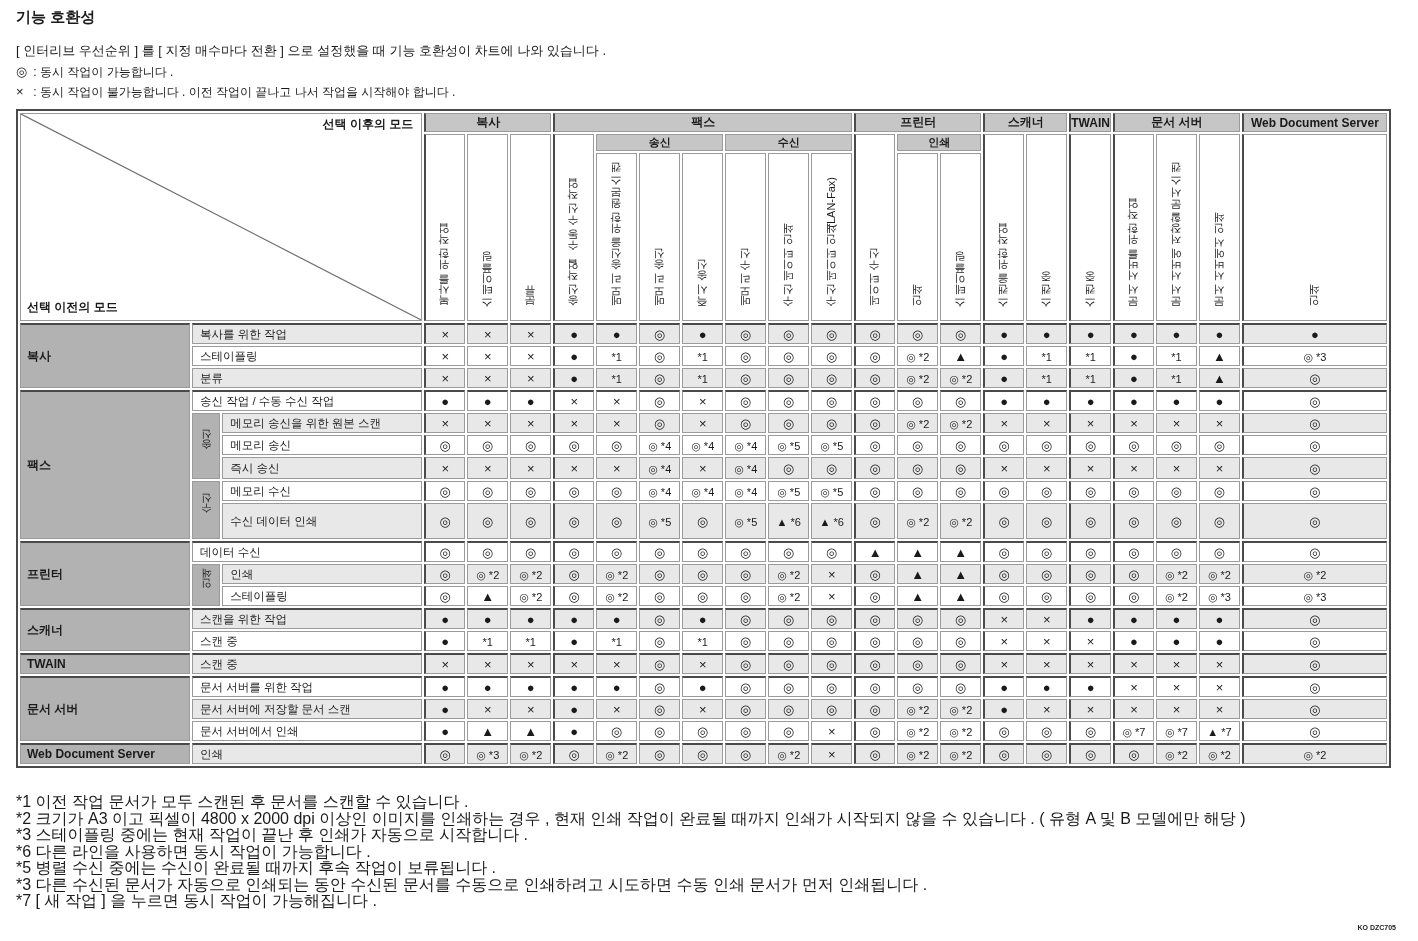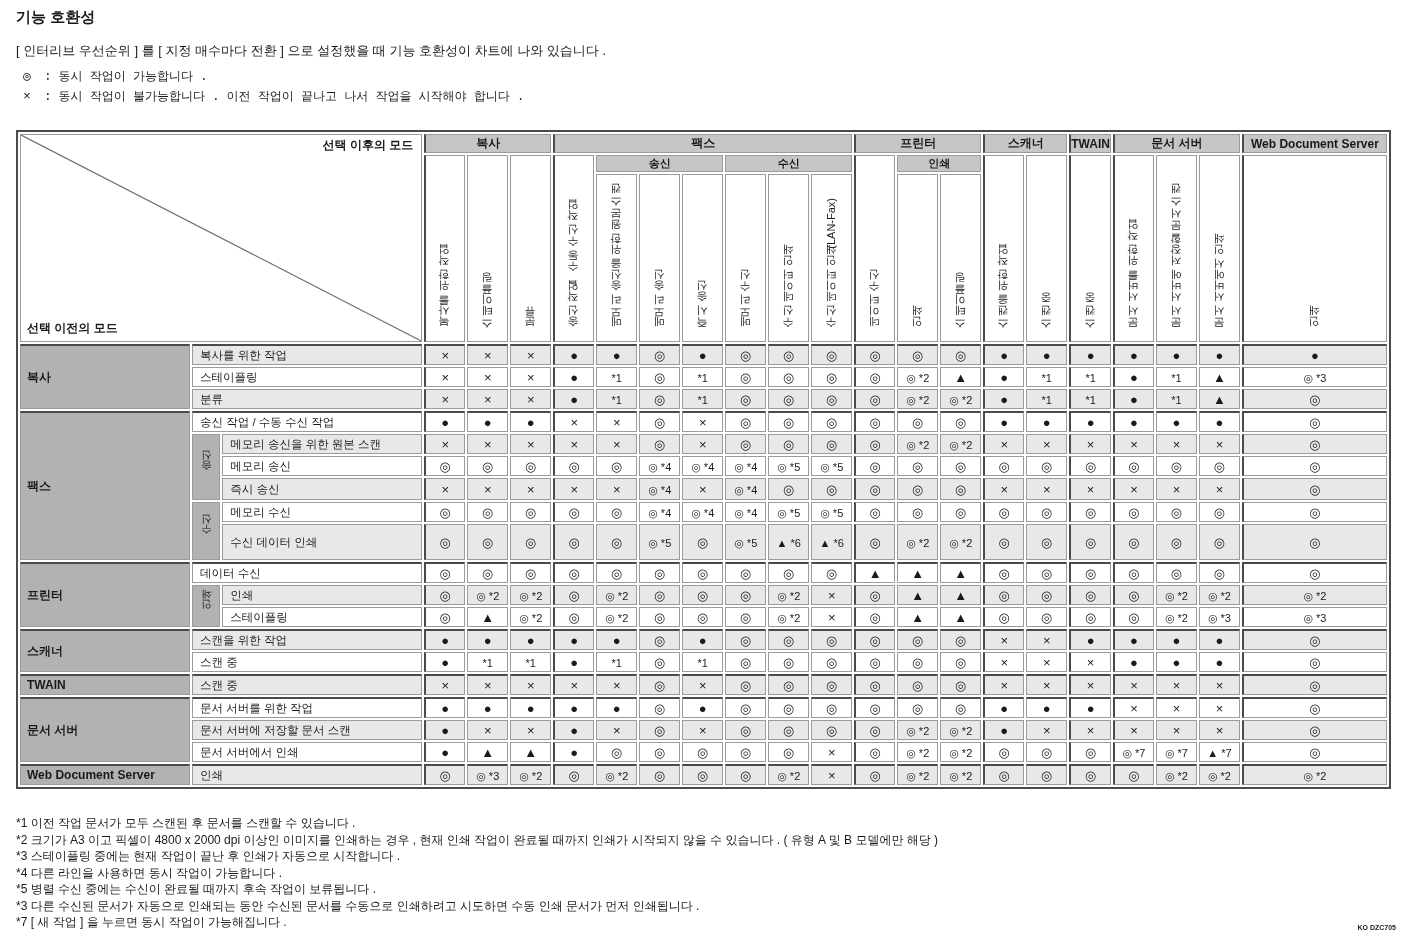--- a/index.html
+++ b/index.html
@@ -3,25 +3,25 @@
 <meta charset="utf-8">
 <style>
   html,body{margin:0;padding:0;background:#fff;}
   body{
     width:1418px;height:941px;position:relative;overflow:hidden;
     font-family:"Liberation Sans",sans-serif;color:#1a1a1a;
   }
   .page{padding:8px 16px 0 16px;}
   .title{font-size:15px;font-weight:bold;margin:0 0 14px 0;}
   .intro{font-size:13px;margin:0 0 2px 0;line-height:19px;}
-  .legend{list-style:none;margin:7px;padding:0;font-family:Liberation Mono, monospace;}
+  .legend{list-style:none;margin:0;padding:0;}
   .legend li{font-size:12px;line-height:19px;white-space:nowrap;}
   .legend .lsym{display:inline-block;min-width:14px;font-size:13px;}
 
-  .tablewrap{margin-top:16px;border:2px solid #4a4a4a;display:inline-block;background:#fff;}
+  .tablewrap{margin-top:7px;border:2px solid #4a4a4a;display:inline-block;background:#fff;}
   table{border-collapse:separate;border-spacing:2px;table-layout:fixed;background:#fff;}
   td{border:1px solid #9b9b9b;box-sizing:border-box;padding:0;overflow:hidden;}
 
   
   td.corner{background:#fff;position:relative;border-color:#9b9b9b;}
   .diag{position:absolute;left:0;top:0;width:100%;height:100%;}
   .diag line{stroke:#6e6e6e;stroke-width:1.2;}
   .corner-top{position:absolute;top:2px;right:8px;font-size:12px;font-weight:bold;white-space:nowrap;}
   .corner-bottom{position:absolute;bottom:4px;left:6px;font-size:12px;font-weight:bold;white-space:nowrap;}
   td.band{background:#c6c6c6;text-align:center;font-size:12px;font-weight:bold;height:14px;white-space:nowrap;}
@@ -46,21 +46,21 @@
   tbody tr:nth-child(7) td{height:22px;}
   tbody tr:nth-child(9) td{height:36px;}
   tbody tr:nth-child(odd) td.cell, tbody tr:nth-child(odd) td.rlabel{background:#e8e8e8;}
   tbody tr:nth-child(even) td.cell, tbody tr:nth-child(even) td.rlabel{background:#fff;}
 
   
   td.gcol-start{border-left:2px solid #4a4a4a;}
   tr.grow-start td{border-top:2px solid #4a4a4a;}
 
   .footnotes{list-style:none;margin:22px 0 0 0;padding:0;}
-  .footnotes li{font-size:12px;line-height:16.5px;white-space:nowrap;}
+  .footnotes li{font-size:16px;line-height:16.5px;white-space:nowrap;}
   .doccode{position:absolute;right:22px;bottom:10px;font-size:7px;font-weight:bold;color:#222;}
 </style>
 </head>
 <body>
 
 <div class="page">
   <h1 class="title">기능 호환성</h1>
   <p class="intro">[ 인터리브 우선순위 ] 를 [ 지정 매수마다 전환 ] 으로 설정했을 때 기능 호환성이 차트에 나와 있습니다 .</p>
   <ul class="legend">
       <li><span class="lsym">◎</span><span> : 동시 작업이 가능합니다 .</span></li>
@@ -634,19 +634,19 @@
             <td class="cell gcol-start"><span class="note">◎ *2</span></td>
           </tr>
         </tbody>
     </table>
   </div>
 
   <ul class="footnotes">
       <li>*1 이전 작업 문서가 모두 스캔된 후 문서를 스캔할 수 있습니다 .</li>
       <li>*2 크기가 A3 이고 픽셀이 4800 x 2000 dpi 이상인 이미지를 인쇄하는 경우 , 현재 인쇄 작업이 완료될 때까지 인쇄가 시작되지 않을 수 있습니다 . ( 유형 A 및 B 모델에만 해당 )</li>
       <li>*3 스테이플링 중에는 현재 작업이 끝난 후 인쇄가 자동으로 시작합니다 .</li>
-      <li>*4 다른 라인을 사용하면 동시 작업이 가능합니다 .</li>
+      <li>*6 다른 라인을 사용하면 동시 작업이 가능합니다 .</li>
       <li>*5 병렬 수신 중에는 수신이 완료될 때까지 후속 작업이 보류됩니다 .</li>
       <li>*3 다른 수신된 문서가 자동으로 인쇄되는 동안 수신된 문서를 수동으로 인쇄하려고 시도하면 수동 인쇄 문서가 먼저 인쇄됩니다 .</li>
       <li>*7 [ 새 작업 ] 을 누르면 동시 작업이 가능해집니다 .</li>
     </ul>
 </div>
 <div class="doccode">KO DZC705</div>
 
 </body></html>

